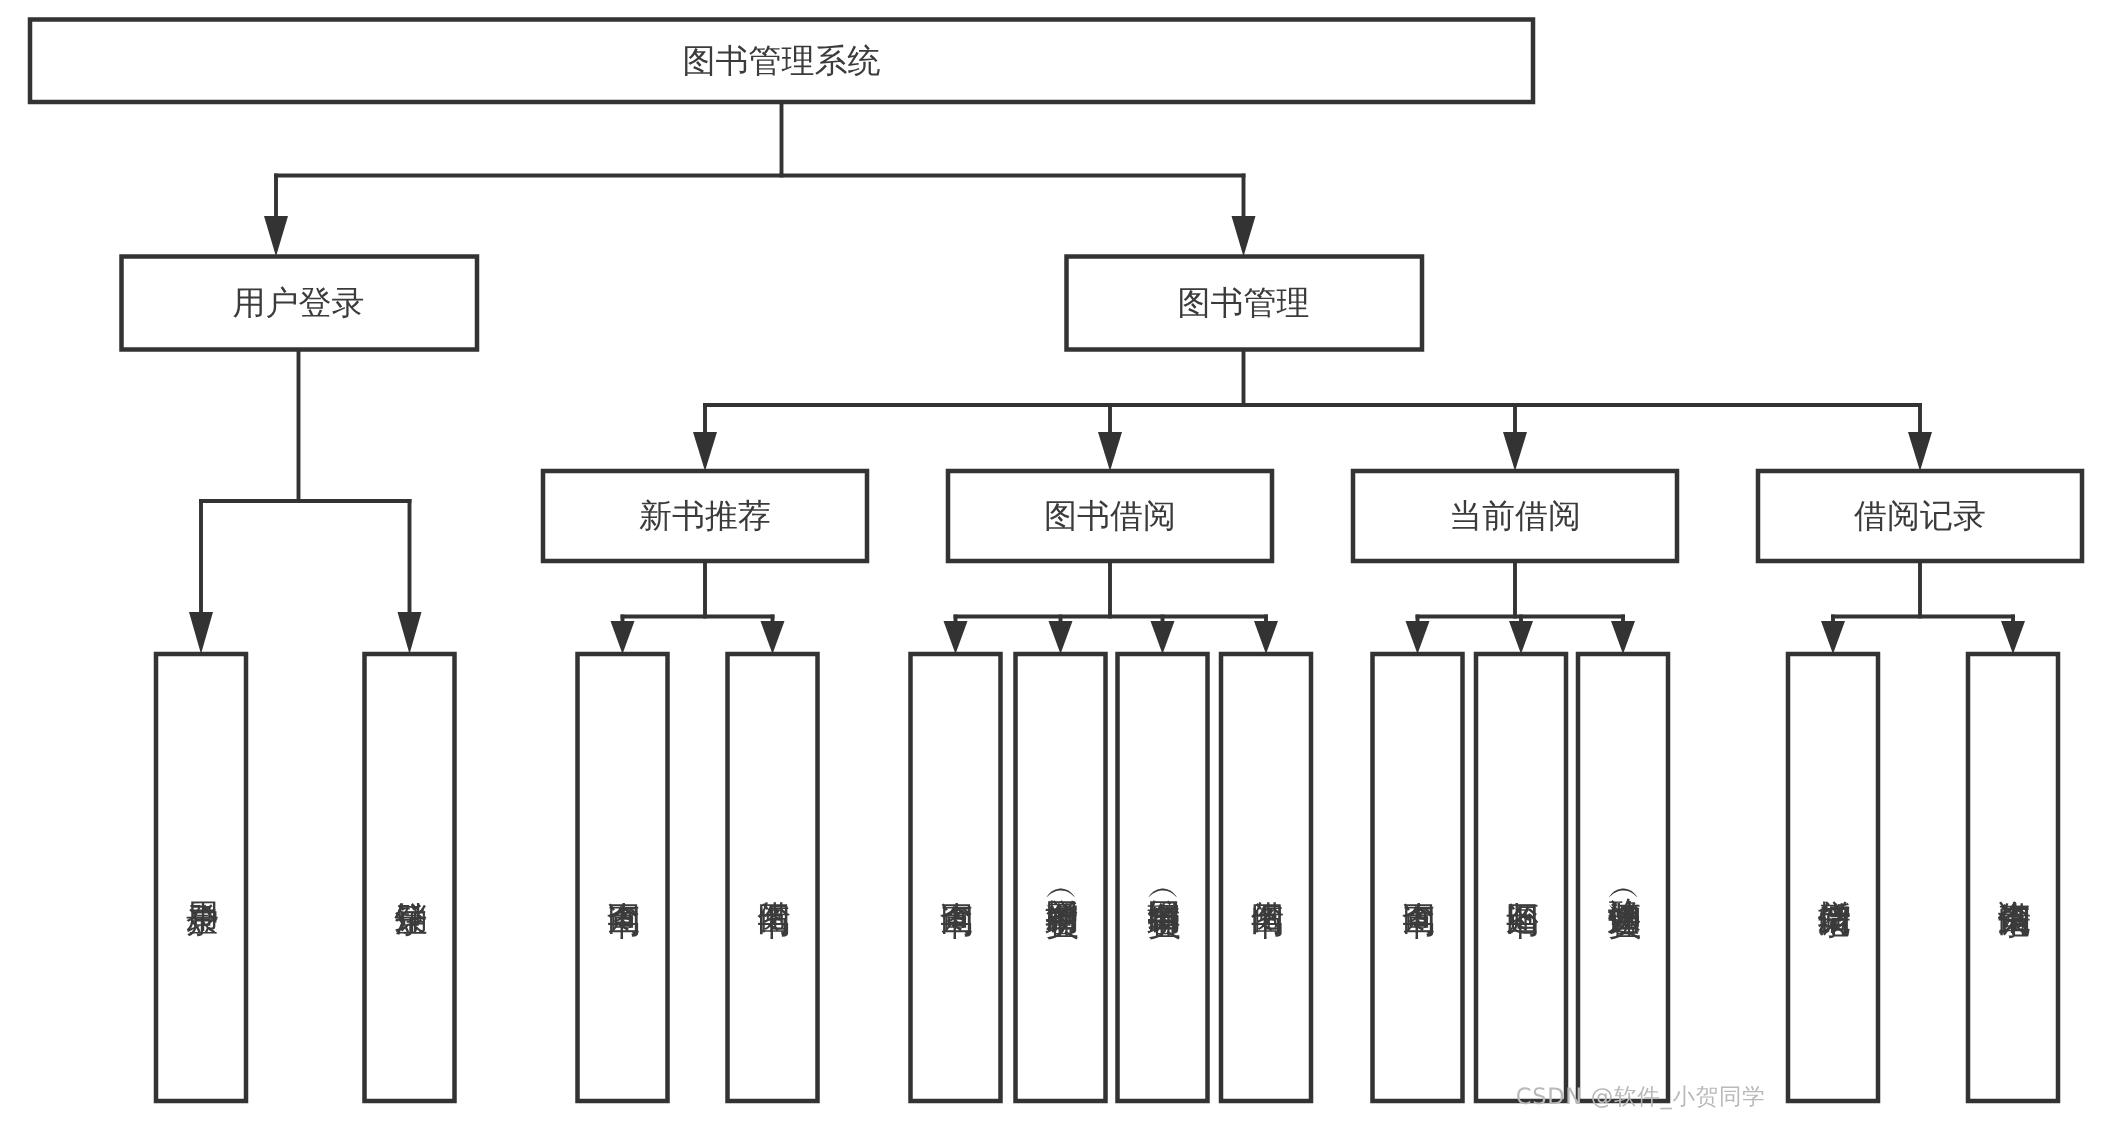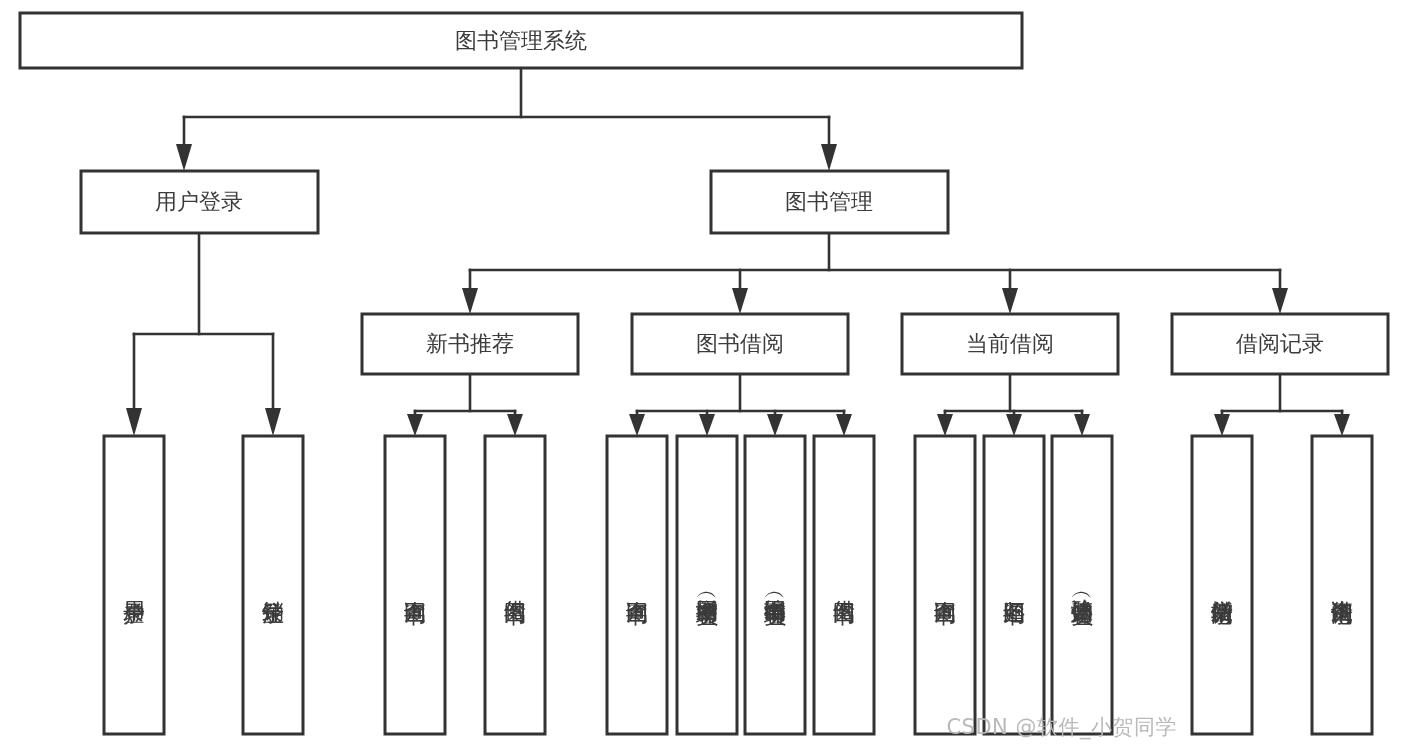--- a/index.html
+++ b/index.html
@@ -62,21 +62,21 @@
     color: #3b3b3b;
     letter-spacing: 1px;
     white-space: nowrap;
     pointer-events: none;
   }
   .watermark {
     position: absolute;
     right: 8px;
     bottom: 6px;
     font-family: "DejaVu Sans", "Liberation Sans", sans-serif;
-    font-size: 21px;
+    font-size: 15px;
     color: #b9b9b9;
     letter-spacing: 0.5px;
     white-space: nowrap;
   }
 </style>
 </head>
 <body>
 
 <div id="diagram-root">
 

